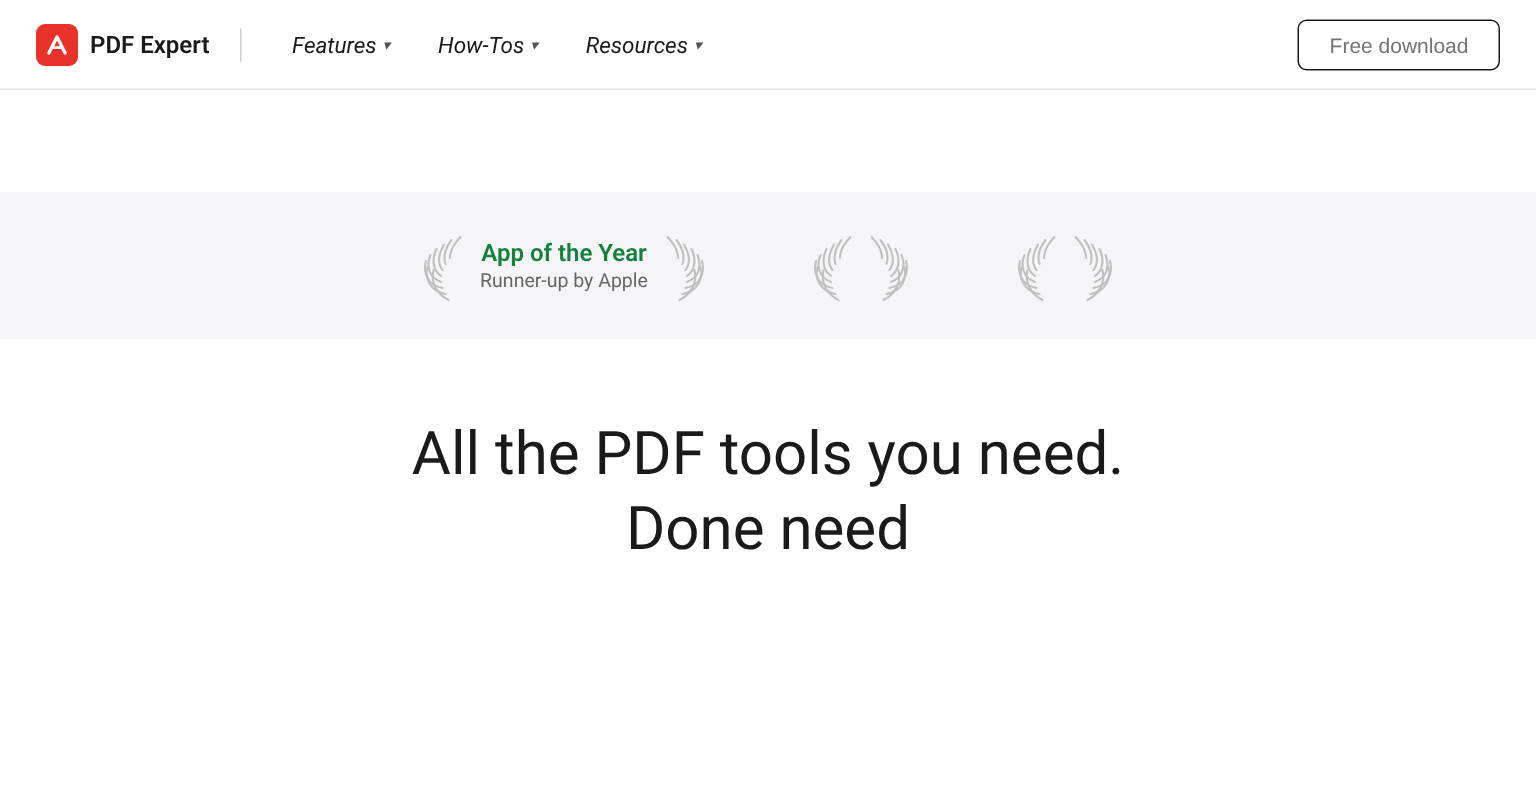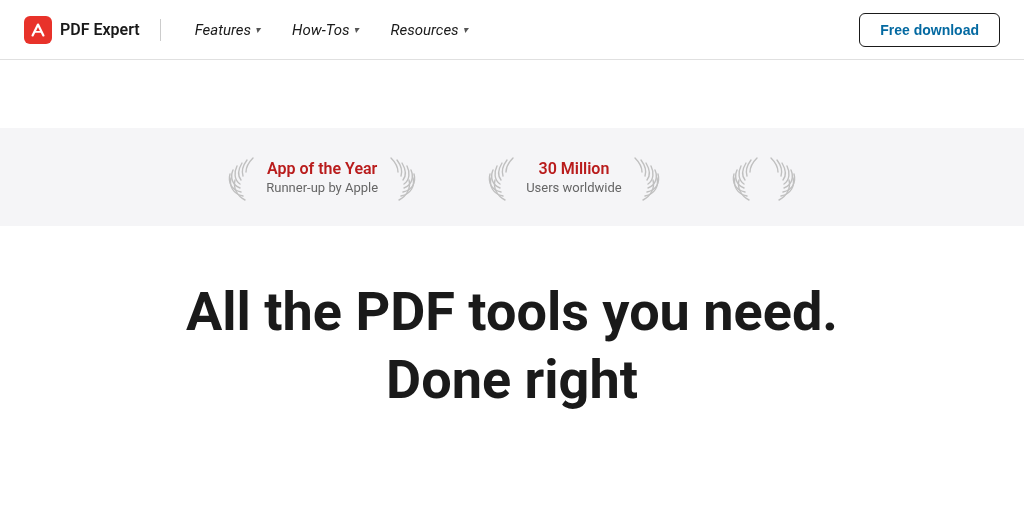--- a/index.html
+++ b/index.html
@@ -90,25 +90,25 @@
       margin-left: 20px;
     }
 
     .navbar-actions {
       margin-left: auto;
     }
 
     .btn-free-download {
       padding: 8px 20px;
       background: #fff;
-      color: #0369a1;
+      color: #737373;
       border: 1.5px solid #1a1a1a;
       border-radius: 6px;
       font-size: 14px;
-      font-weight: 700;
+      font-weight: 400;
       cursor: pointer;
     }
 
     
     .awards-banner {
       background: #f5f5f7;
       display: flex;
       align-items: center;
       justify-content: center;
       gap: 60px;
@@ -122,38 +122,38 @@
       gap: 12px;
     }
 
     .award-text {
       text-align: center;
     }
 
     .award-title {
       font-size: 16px;
       font-weight: 600;
-      color: #b91c1c;
+      color: #15803d;
     }
 
     .award-subtitle {
       font-size: 13px;
       color: #666;
       margin-top: 2px;
     }
 
     
     .hero {
       text-align: center;
       padding-top: 52px;
     }
 
     .hero-title {
-      font-size: 54px;
-      font-weight: 700;
+      font-size: 40px;
+      font-weight: 400;
       color: #1a1a1a;
       line-height: 1.25;
     }
 
     
     .laurel-svg {
       display: inline-block;
       width: 32px;
       height: 54px;
     }
@@ -233,24 +233,20 @@
         <path d="M22 50 C14 46 10 38 12 30"></path>
         <path d="M20 46 C10 44 6 36 8 28"></path>
         <path d="M18 42 C8 40 5 32 7 24"></path>
         <path d="M17 38 C9 35 7 27 10 20"></path>
         <path d="M17 34 C11 30 11 22 14 16"></path>
         <path d="M18 30 C14 25 16 18 19 13"></path>
         <path d="M20 26 C18 20 21 14 24 10"></path>
         <path d="M23 22 C23 16 27 11 30 8"></path>
       </g>
     </svg>
-    <div class="award-text">
-      <div class="award-title">30 Million</div>
-      <div class="award-subtitle">Users worldwide</div>
-    </div>
     <svg class="laurel-svg" viewBox="0 0 30 54" fill="none" xmlns="http://www.w3.org/2000/svg" style="transform: scaleX(-1)">
       <g stroke="#c0c0c0" stroke-width="1.4" stroke-linecap="round">
         <path d="M22 50 C14 46 10 38 12 30"></path>
         <path d="M20 46 C10 44 6 36 8 28"></path>
         <path d="M18 42 C8 40 5 32 7 24"></path>
         <path d="M17 38 C9 35 7 27 10 20"></path>
         <path d="M17 34 C11 30 11 22 14 16"></path>
         <path d="M18 30 C14 25 16 18 19 13"></path>
         <path d="M20 26 C18 20 21 14 24 10"></path>
         <path d="M23 22 C23 16 27 11 30 8"></path>
@@ -283,15 +279,15 @@
         <path d="M23 22 C23 16 27 11 30 8"></path>
       </g>
     </svg>
   </div>
 
 </section>
 
 <section class="hero">
   <h1 class="hero-title">
     <span>All the PDF tools you need.</span><br>
-    <span>Done right</span>
+    <span>Done need</span>
   </h1>
 </section>
 
 </body></html>

